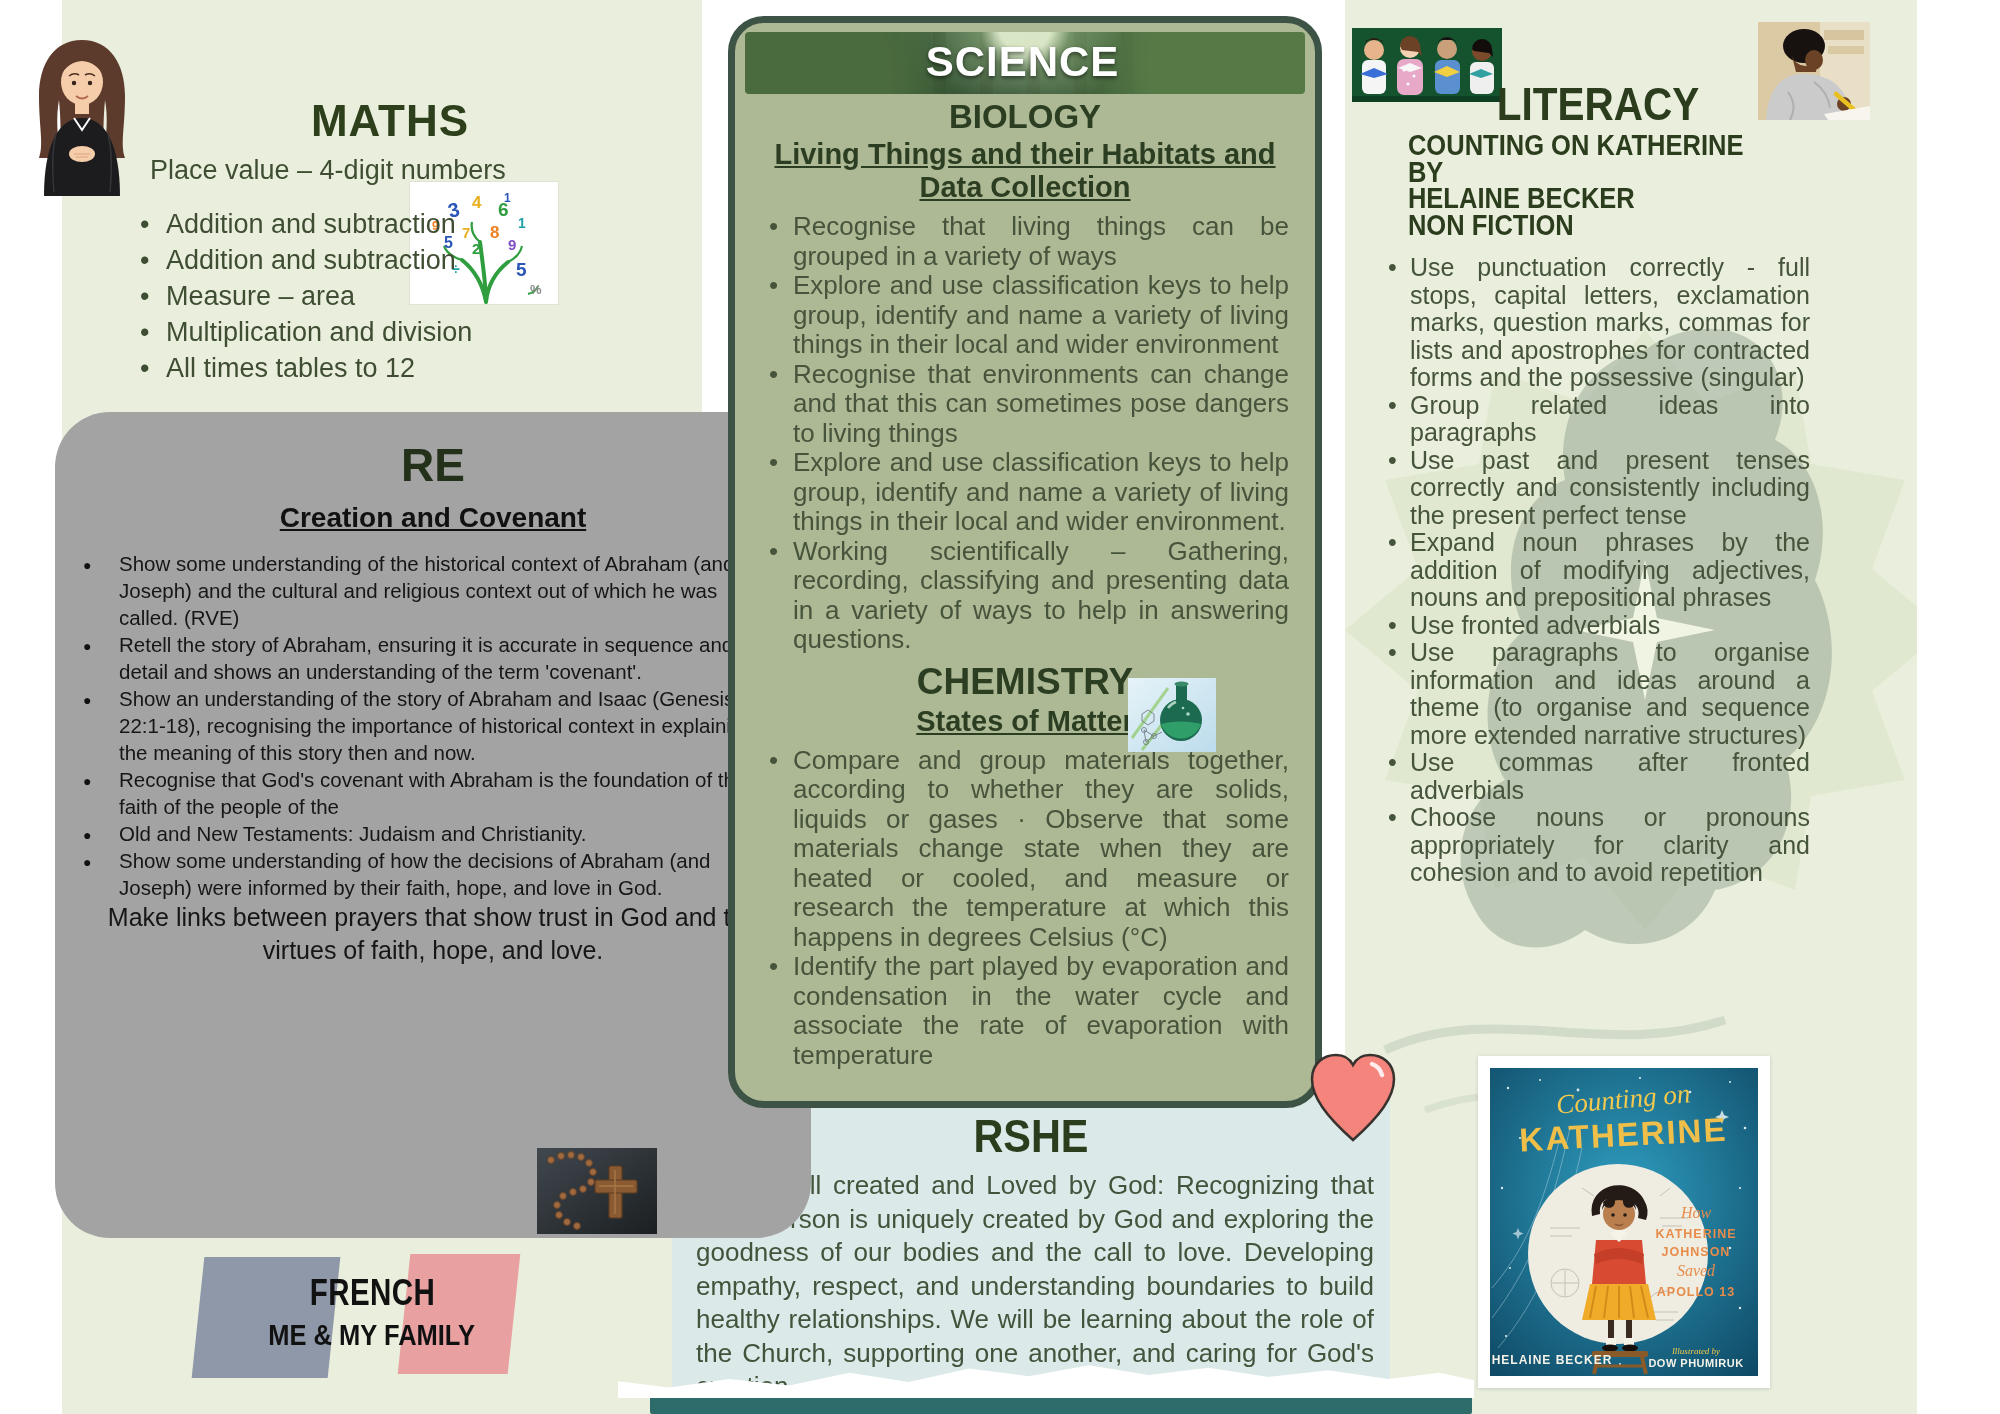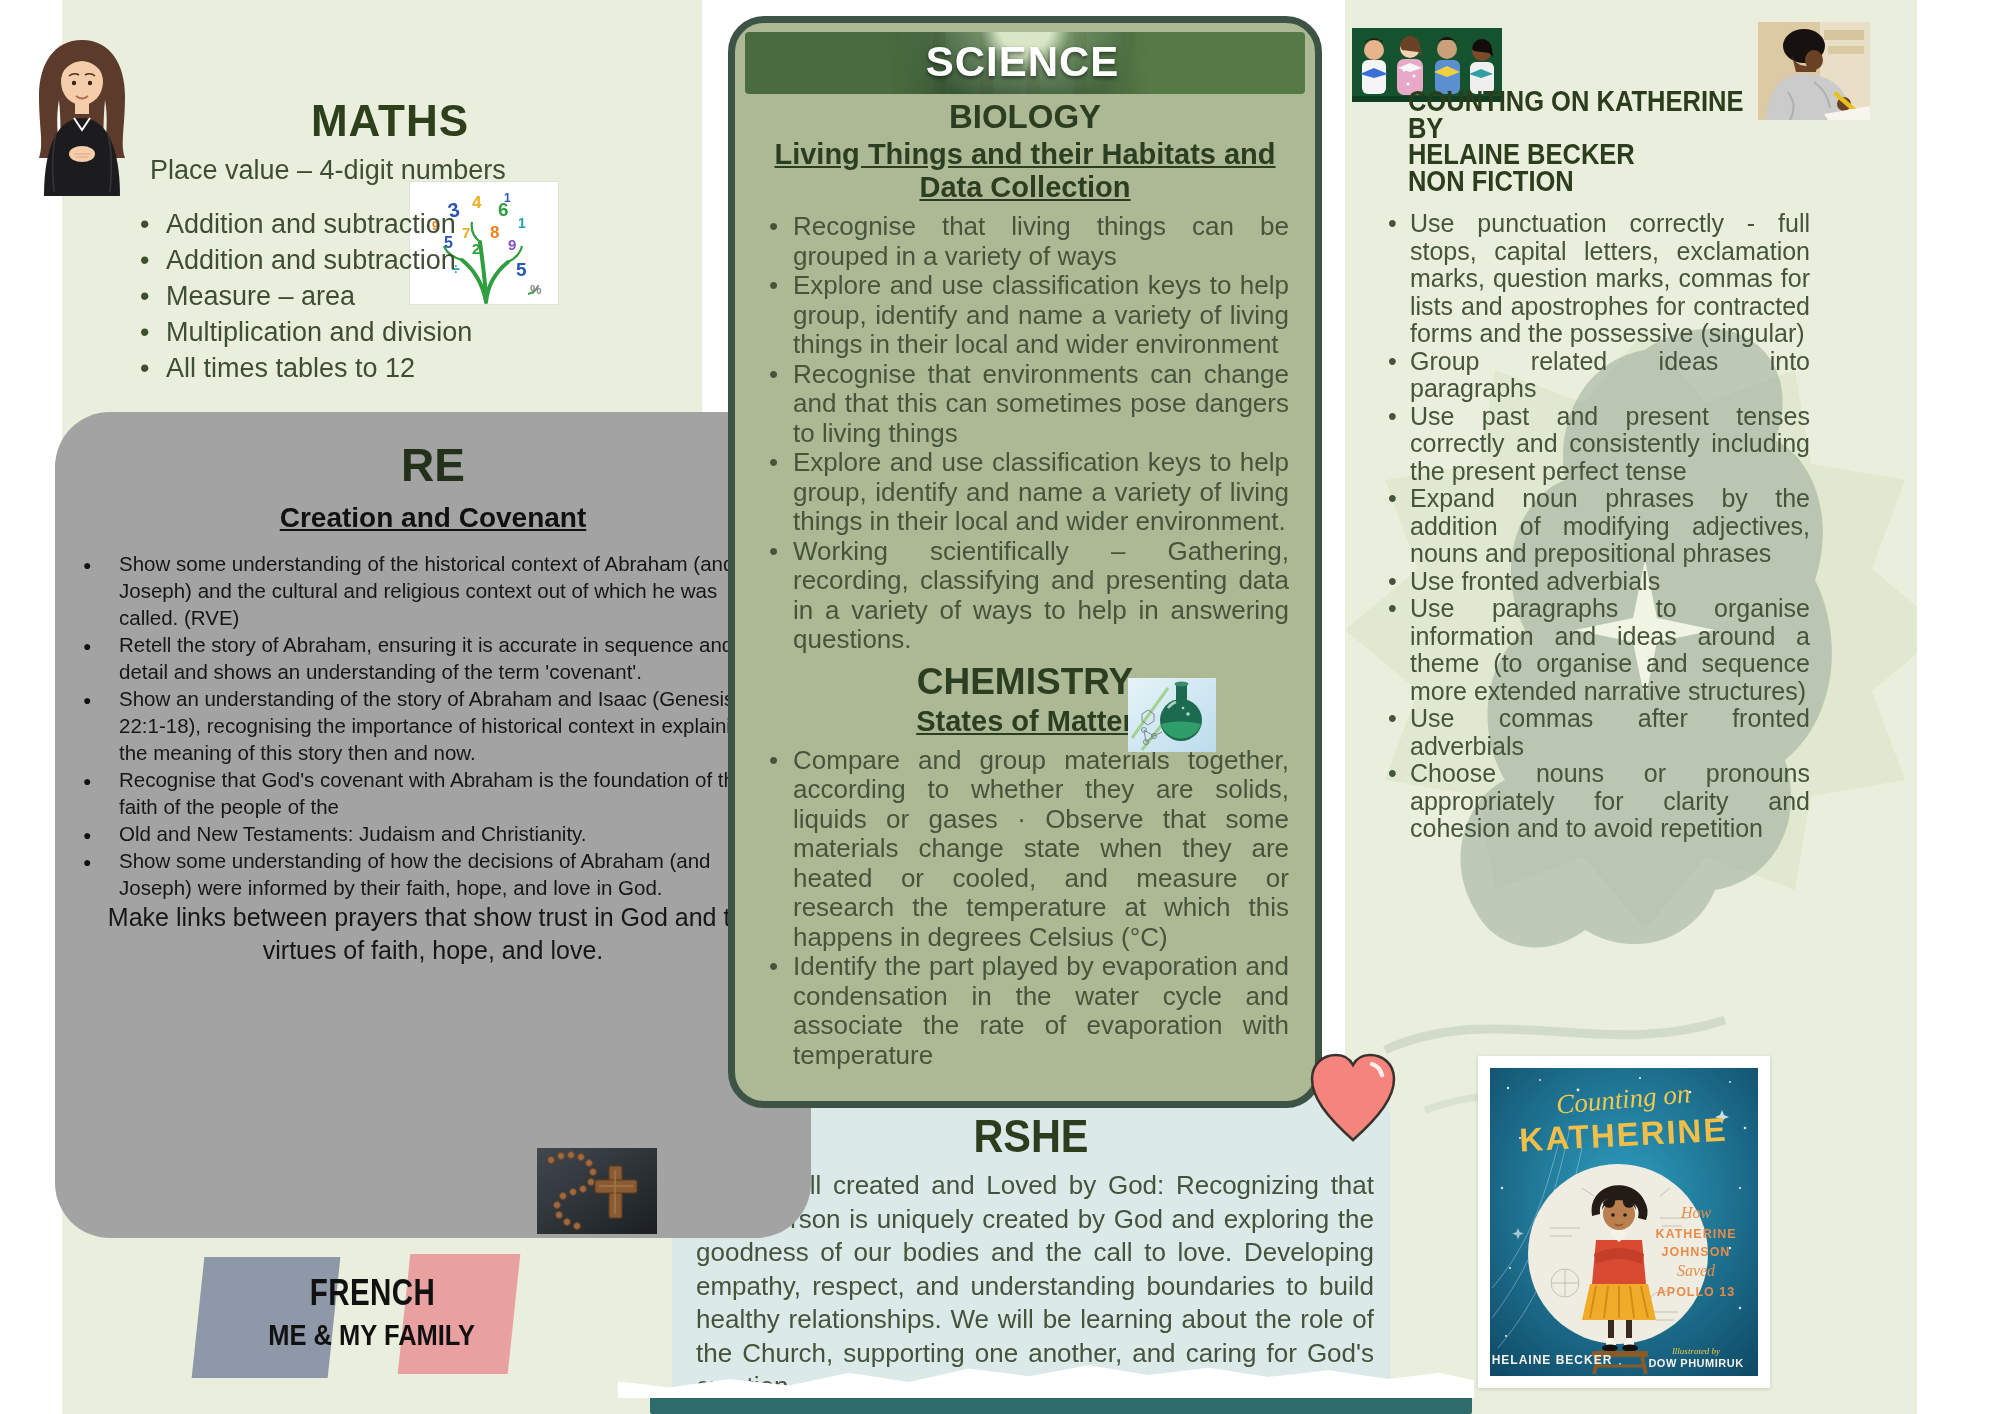--- a/index.html
+++ b/index.html
@@ -304,20 +304,21 @@
     <ellipse cx="56" cy="38" rx="9" ry="10" fill="#6b4226"></ellipse>
     <path d="M8,98 C10,64 26,50 50,52 C72,54 84,64 90,80 L90,98 Z" fill="#cbcbcb"></path>
     <path d="M30,70 q10,14 2,28 M56,60 q14,10 16,26" stroke="#b0b0b0" stroke-width="2" fill="none"></path>
     <circle cx="86" cy="82" r="7" fill="#6b4226"></circle>
     <line x1="78" y1="72" x2="101" y2="92" stroke="#e8c020" stroke-width="4.5" stroke-linecap="round"></line>
     <polygon points="101,92 106,97 99,96" fill="#3a3a3a"></polygon>
     <polygon points="66,92 112,84 112,98 70,98" fill="#f7f5ee"></polygon>
   </svg>
 
   <div class="abs lit-col">
+    <div class="lit-title"><span>LITERACY</span></div>
     <div class="lit-sub">
       <div>COUNTING ON KATHERINE</div>
       <div>BY</div>
       <div>HELAINE BECKER</div>
       <div>NON FICTION</div>
     </div>
     <ul class="lit-list">
         <li>Use punctuation correctly - full stops, capital letters, exclamation marks, question marks, commas for lists and apostrophes for contracted forms and the possessive (singular)</li>
         <li>Group related ideas into paragraphs</li>
         <li>Use past and present tenses correctly and consistently including the present perfect tense</li>

